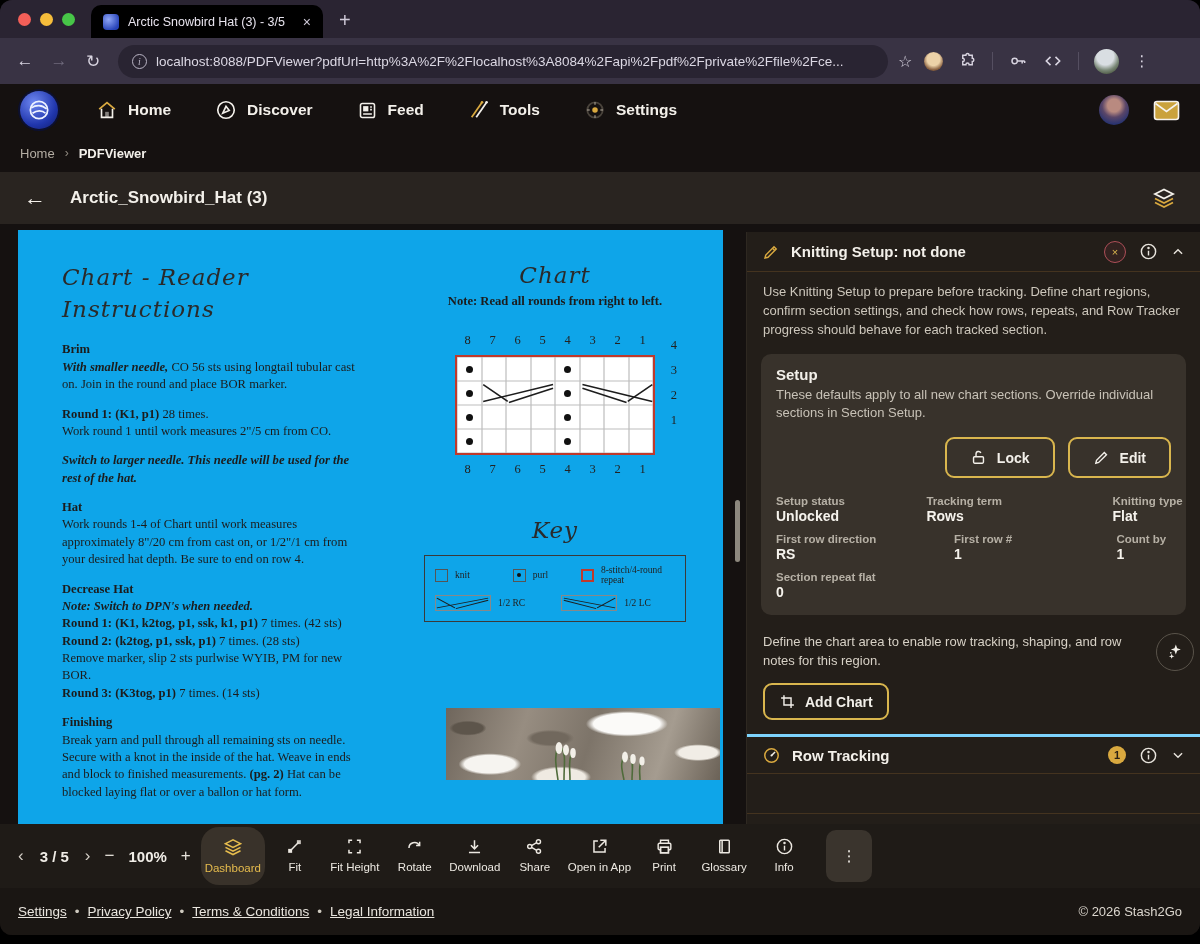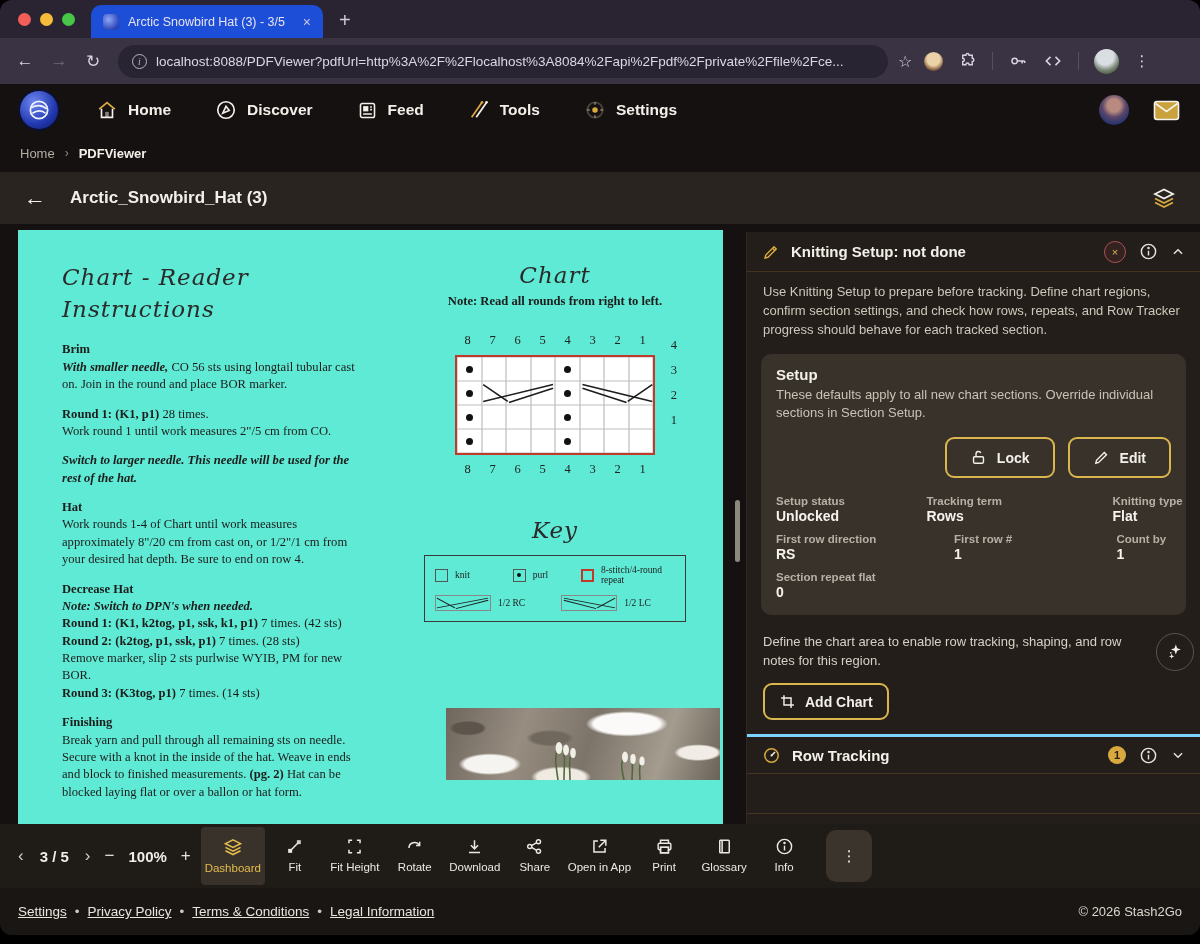--- a/index.html
+++ b/index.html
@@ -7,21 +7,21 @@
     font-family:"Liberation Sans", sans-serif; }
   .window { position:absolute; top:0; left:0; width:1200px; height:935px;
     border-radius:12px; overflow:hidden; background:#151110;
     display:flex; flex-direction:column; }
 
   
   .tabstrip { height:38px; background:#2a2432; display:flex; align-items:flex-end; flex:none; }
   .lights { display:flex; gap:9px; padding:0 16px 12px 18px; }
   .light { width:13px; height:13px; border-radius:50%; }
   .light.red{background:#f35f58}.light.yellow{background:#f6bd3b}.light.green{background:#47c648}
-  .tab { display:flex; align-items:center; gap:9px; background:#1d4ed8; height:33px;
+  .tab { display:flex; align-items:center; gap:9px; background:#000000; height:33px;
     border-radius:10px 10px 0 0; padding:4px 12px; width:232px; }
   .favicon { width:16px; height:16px; border-radius:4px; flex:none;
     background:radial-gradient(circle at 35% 35%, #8fa6f6, #2743b8 75%); }
   .tabtitle { font-size:12.5px; color:#e8e4ee; white-space:nowrap; overflow:hidden; flex:1; }
   .tabclose { color:#cfcad8; font-size:14px; line-height:1; }
   .newtab { color:#cfcad8; font-size:20px; margin:0 0 6px 16px; }
   .urlrow { height:46px; background:#393344; display:flex; align-items:center;
     padding:0 10px; gap:4px; flex:none; }
   .navbtn { color:#d8d4e0; font-size:17px; width:30px; text-align:center; }
   .navbtn.dim { color:#6f6a7c; }
@@ -61,21 +61,21 @@
   .bc-sep { color:#8f897f; font-size:12px; }
   .bc-current { color:#f3f0ea; font-weight:700; }
   .titlebar { height:52px; background:#292420; display:flex; align-items:center;
     gap:24px; padding:0 24px; flex:none; margin-top:2px; }
   .backarrow { color:#f3f0ea; font-size:22px; line-height:1; }
   .doctitle { font-size:17px; font-weight:700; color:#f3f0ea; }
   .titlebar .layers { margin-left:auto; }
 
   
   .main { flex:1; position:relative; background:#151110; }
-  .pdfpage { position:absolute; left:18px; top:6px; width:705px; bottom:0; background:#5eead4;
+  .pdfpage { position:absolute; left:18px; top:6px; width:705px; bottom:0; background:#0ea5e9;
     color:#1c1c1c; font-family:"Liberation Serif", serif; overflow:hidden; }
   .pdfcols { display:flex; padding:32px 18px 0 44px; gap:26px; }
   .lcol { width:302px; flex:none; font-size:12.6px; line-height:1.38; }
   .rcol { flex:1; position:relative; }
   .script { font-family:"DejaVu Serif", serif; font-style:italic; font-weight:400;
     font-size:23px; letter-spacing:1px; color:#2a2a2a; }
   .lcol .script { margin-bottom:16px; }
   .ph { font-weight:700; }
   .pattern { font-weight:700; font-size:13.5px; letter-spacing:.4px; margin-bottom:24px; }
   .para { margin-bottom:12px; }
@@ -168,21 +168,21 @@
   .pgnav { display:flex; align-items:center; gap:16px; padding:0 4px 0 10px;
     color:#f0ede7; font-weight:700; font-size:15px; }
   .chevtxt { color:#d5d0c8; font-size:17px; font-weight:400; }
   .zoomc { display:flex; align-items:center; gap:14px; padding:0 10px;
     color:#f0ede7; font-weight:700; font-size:15px; }
   .zsign { font-size:17px; font-weight:400; color:#e5e1da; }
   .tbtn { display:flex; flex-direction:column; align-items:center; justify-content:center;
     gap:5px; min-width:60px; height:58px; color:#ece8e1; font-size:11.5px; line-height:1.15;
     text-align:center; padding:0 3px; }
   .tbtn svg { flex:none; }
-  .tbtn.active { background:#39322a; border-radius:4px; color:#e6bc4d; min-width:64px; }
+  .tbtn.active { background:#39322a; border-radius:18px; color:#e6bc4d; min-width:64px; }
   .kebabbtn { width:46px; height:52px; background:#3a342d; border-radius:10px; color:#f3f0ea;
     font-size:15px; display:flex; align-items:center; justify-content:center; margin-left:12px;
     letter-spacing:0; }
 
   
   .footer { height:47px; display:flex; align-items:center; padding:0 18px;
     background:#1a1613; font-size:13.5px; color:#e9e5de; flex:none; }
   .flinks { display:flex; align-items:center; }
   .flink { text-decoration:underline; color:#e9e5de; }
   .fsep { margin:0 8px; color:#cfcabf; }

